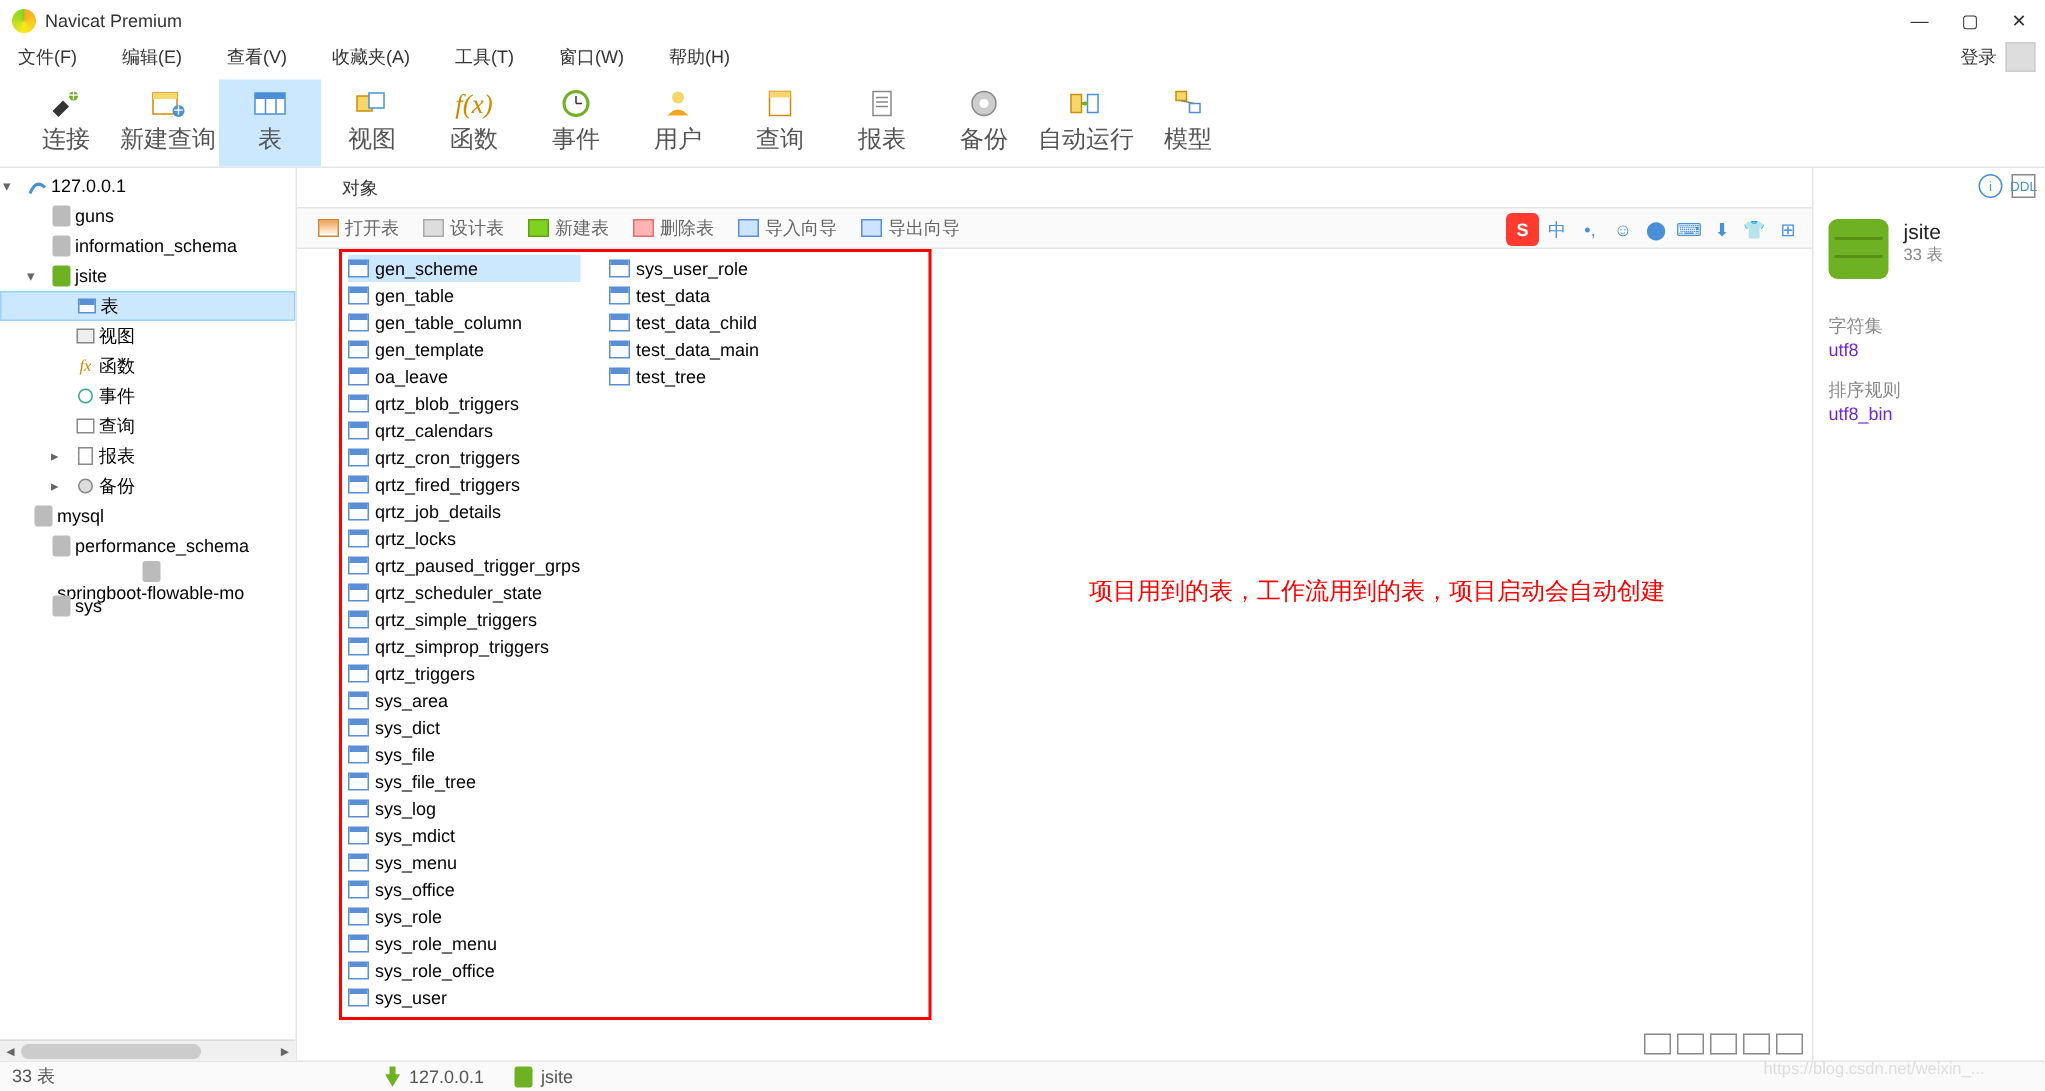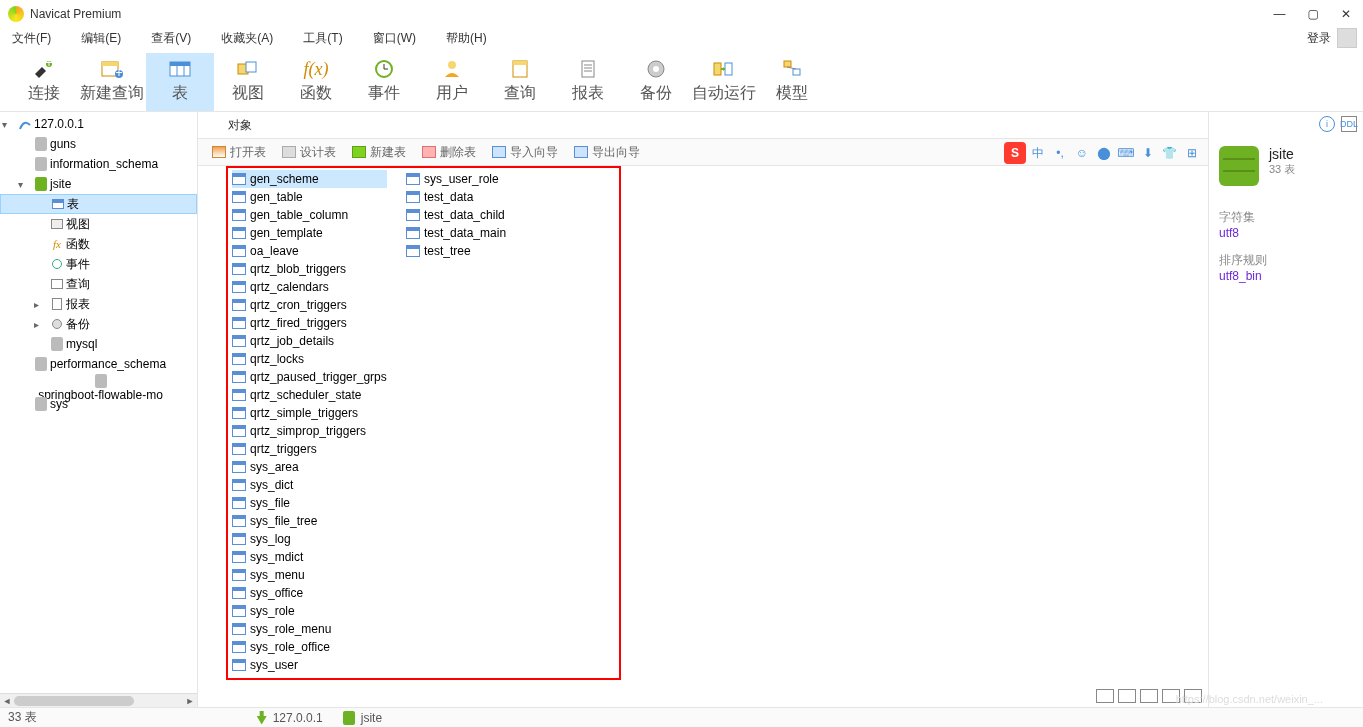--- a/index.html
+++ b/index.html
@@ -102,21 +102,21 @@
 .statusbar .sb-ico { display: inline-flex; align-items: center; gap: 6px; }
 .green-plug { width: 10px; height: 14px; background: #6eb122; clip-path: polygon(30% 0, 70% 0, 70% 40%, 100% 40%, 50% 100%, 0 40%, 30% 40%); }
 
 
 .sb-scroll { position: absolute; bottom: 0; left: 0; right: 0; height: 14px; background: #f0f0f0; border-top: 1px solid #ddd; }
 .sb-scroll .thumb { position: absolute; left: 14px; width: 120px; top: 2px; height: 10px; background: #ccc; border-radius: 5px; }
 .sb-scroll .arr { position: absolute; top: 0; width: 14px; height: 14px; display:flex; align-items:center; justify-content:center; color:#666; font-size:9px; }
 .sb-scroll .arr.l { left: 0; }
 .sb-scroll .arr.r { right: 0; }
 
-.watermark { position: absolute; right: 40px; bottom: 22px; color: #ddd; font-size: 11px; margin-left: 14px; }
+.watermark { position: absolute; right: 40px; bottom: 8px; color: #ddd; font-size: 11px; margin-left: 14px; }
 </style>
 </head>
 <body>
 
 <div class="titlebar">
   <div class="logo"></div>
   <div class="title">Navicat Premium</div>
   <div class="win-controls">
     <span>—</span>
     <span>▢</span>
@@ -334,21 +334,21 @@
             </span>
             <span>报表</span>
           </div>
           <div class="tree-node" style="padding-left: 34px;">
             <span class="chev">▸</span>
             <span class="ico">
               <span class="backup-ico"></span>
             </span>
             <span>备份</span>
           </div>
-          <div class="tree-node" style="padding-left: 6px; margin-left: 28px;">
+          <div class="tree-node" style="padding-left: 6px;">
             <span class="chev"></span>
             <span class="ico">
               <span class="db-ico grey"></span>
             </span>
             <span>mysql</span>
           </div>
           <div class="tree-node" style="padding-left: 18px;">
             <span class="chev"></span>
             <span class="ico">
               <span class="db-ico grey"></span>
@@ -551,20 +551,21 @@
           <div class="list-item">
             <span class="li-ico"></span>
             <span>test_data_main</span>
           </div>
           <div class="list-item">
             <span class="li-ico"></span>
             <span>test_tree</span>
           </div>
         </div>
       <div class="highlight-box" style="left:0px;top:0px;width:395px;height:514px"></div>
+      <div class="annotation-text" style="left:500px;top:218px">项目用到的表，工作流用到的表，项目启动会自动创建</div>
     </div>
 
     <div class="view-modes">
       <div class="vm"></div>
       <div class="vm"></div>
       <div class="vm"></div>
       <div class="vm"></div>
       <div class="vm"></div>
     </div>
   </div>

